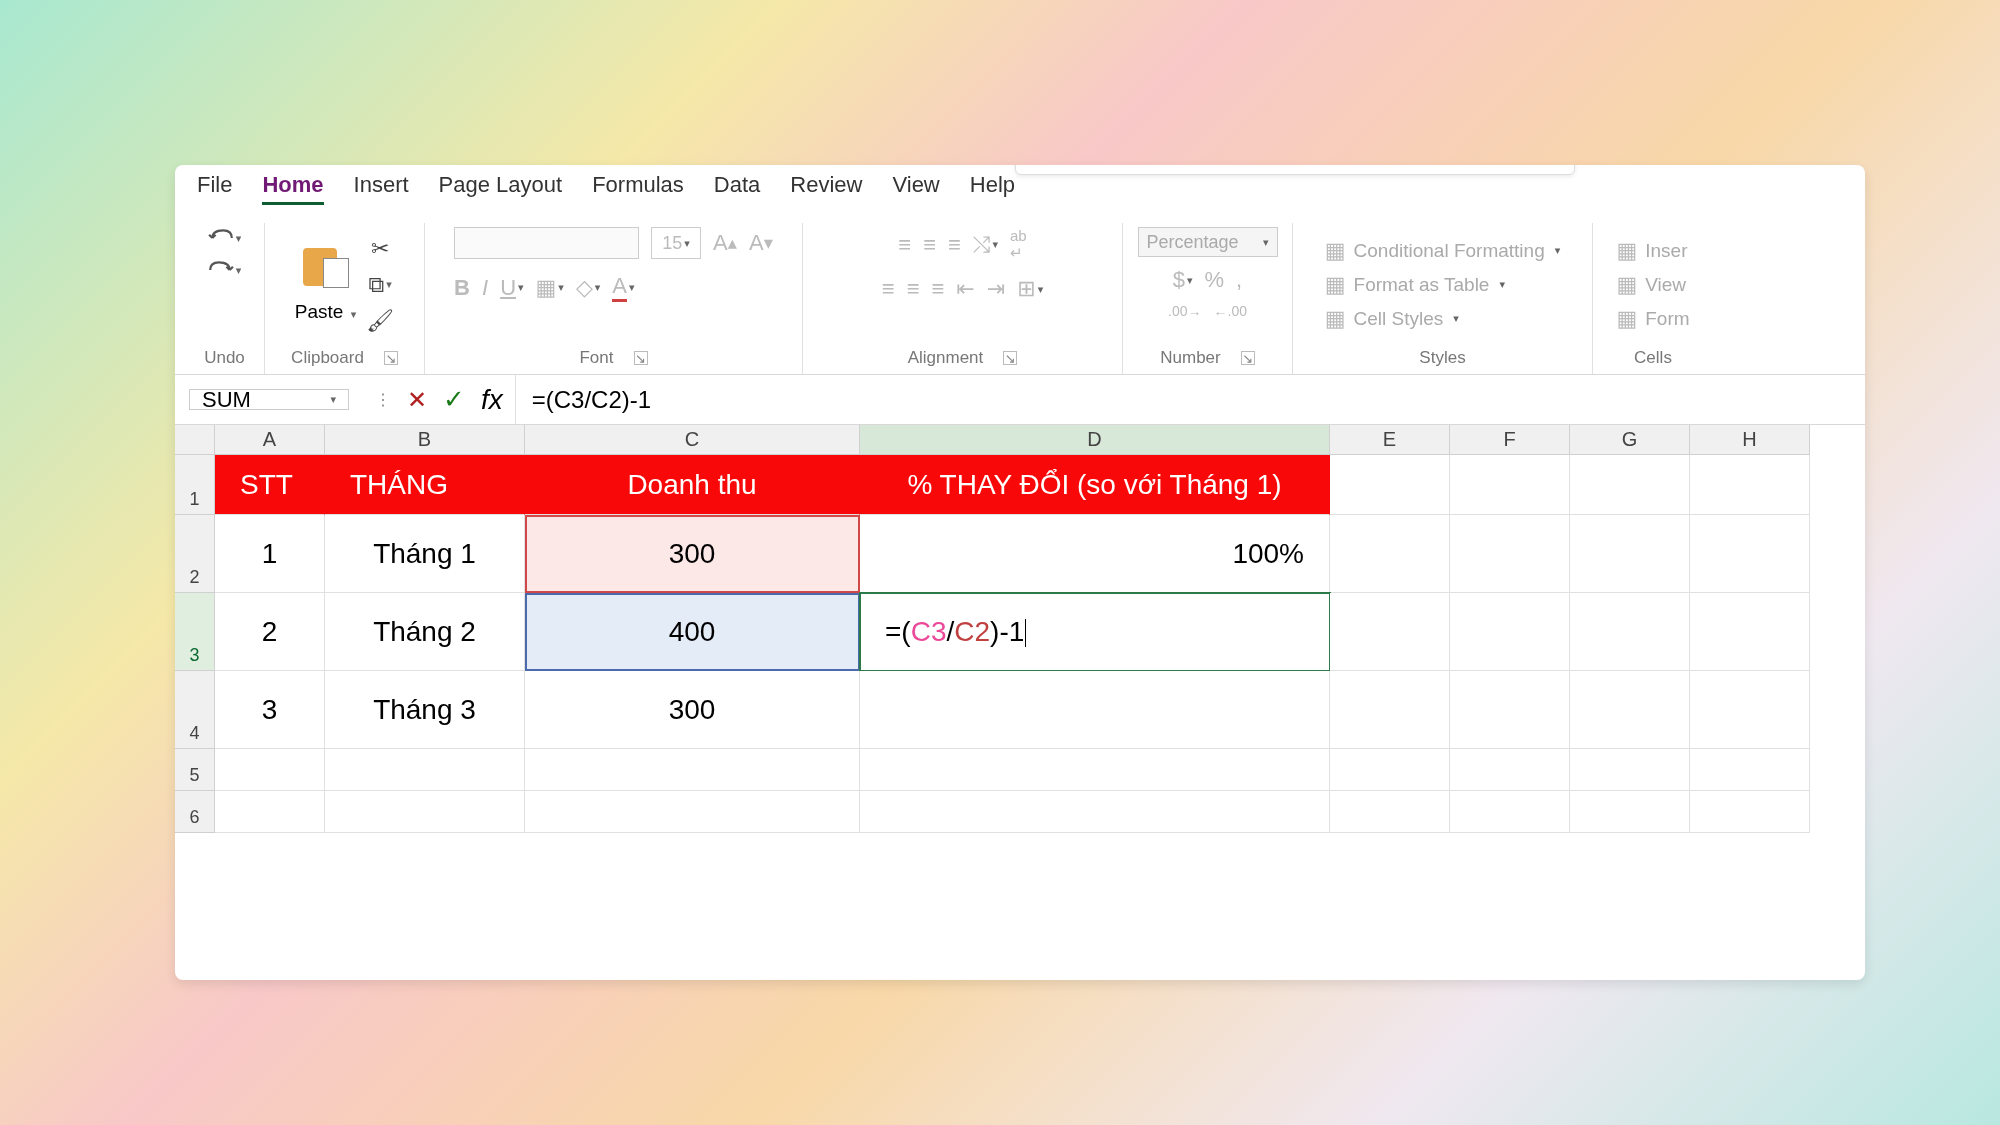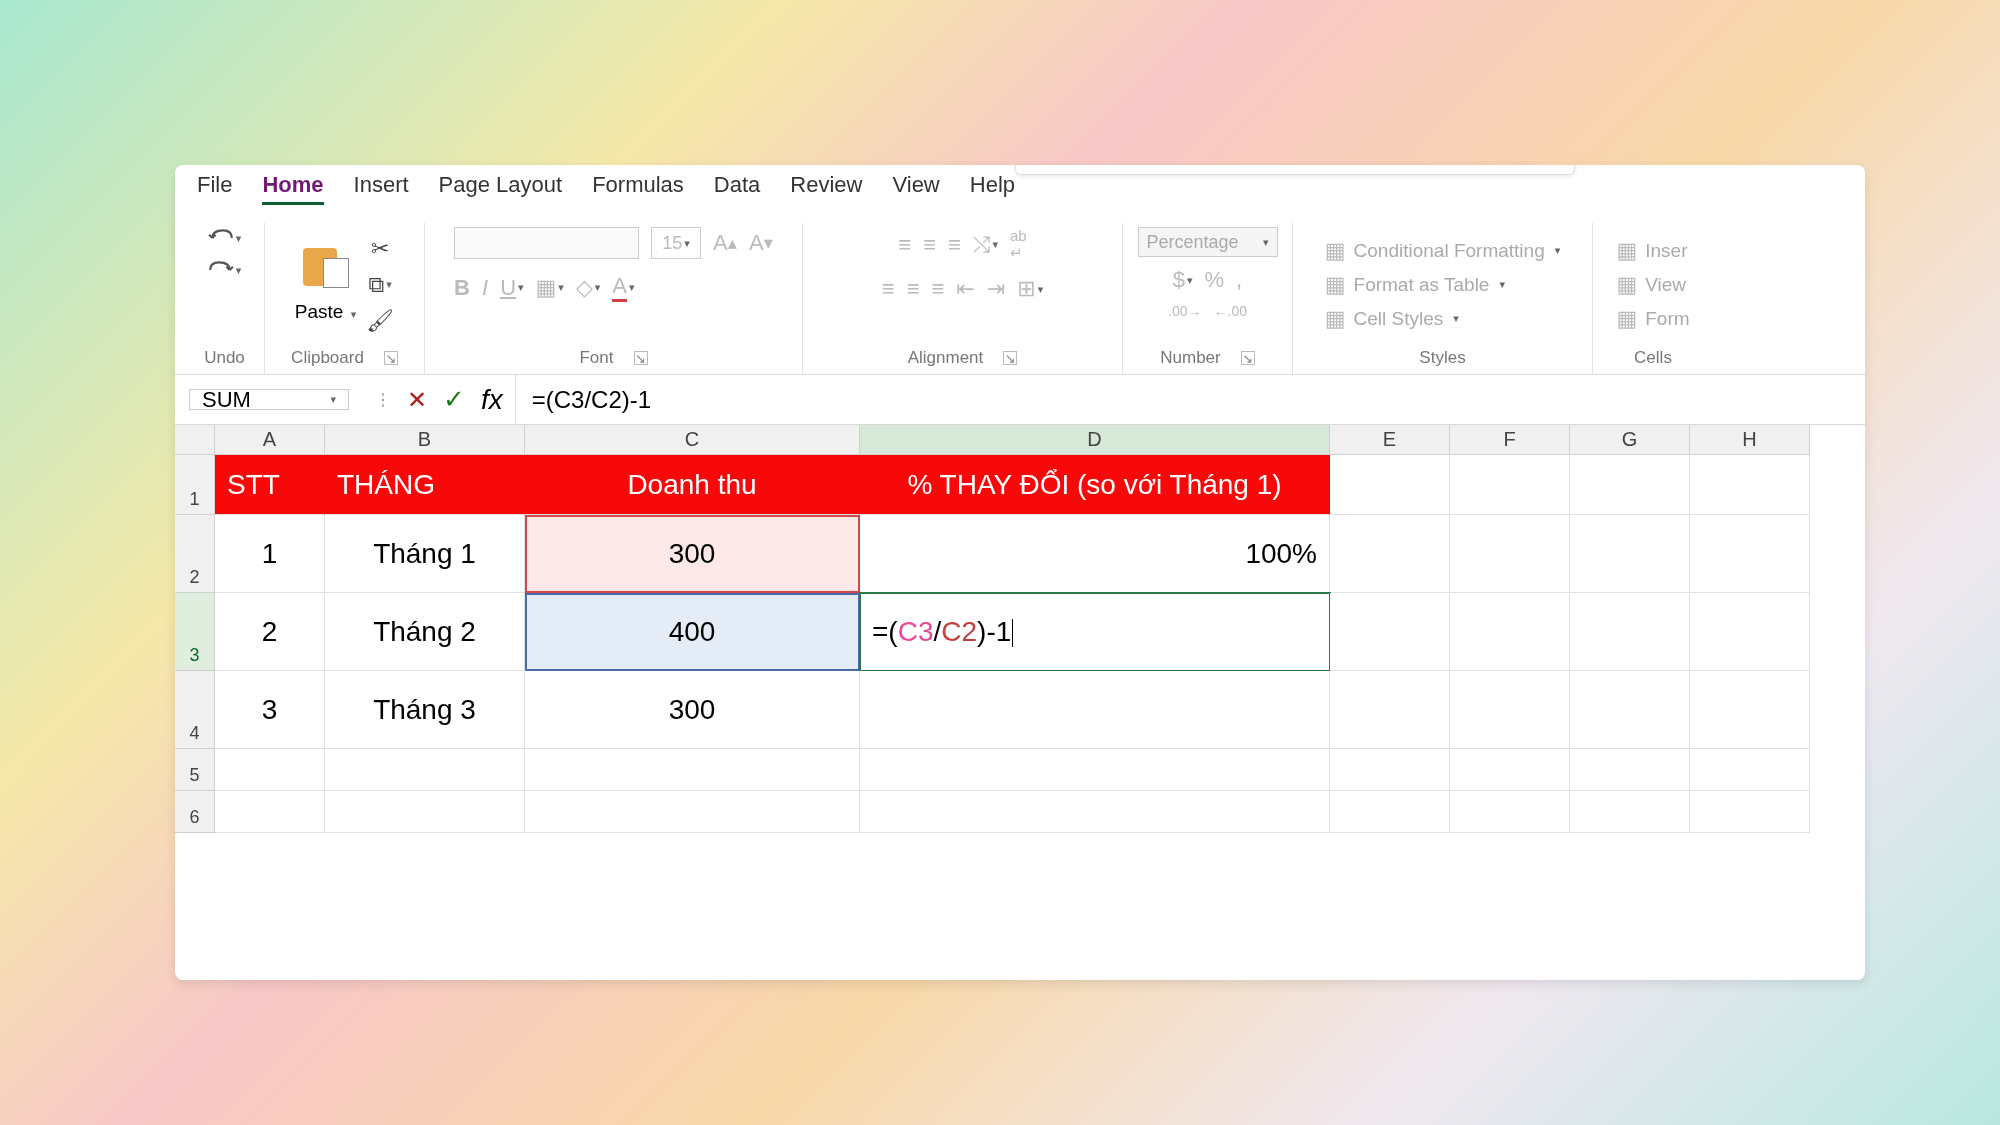--- a/index.html
+++ b/index.html
@@ -212,21 +212,21 @@
     color: #444;
     padding-bottom: 4px;
   }
   .rowhead.active { color: #0a6a30; background: #e0eee0; }
   .cell {
     border-right: 1px solid #e0e0e0;
     border-bottom: 1px solid #e0e0e0;
     display: flex;
     align-items: center;
     font-size: 28px;
-    padding: 0 12px;
+    padding: 0 25px;
     position: relative;
     background: #fff;
   }
   .cell.header-red {
     background: #f80808;
     color: #fff;
     font-weight: 500;
     border-right: 1px solid #f80808;
   }
   .center { justify-content: center; }

